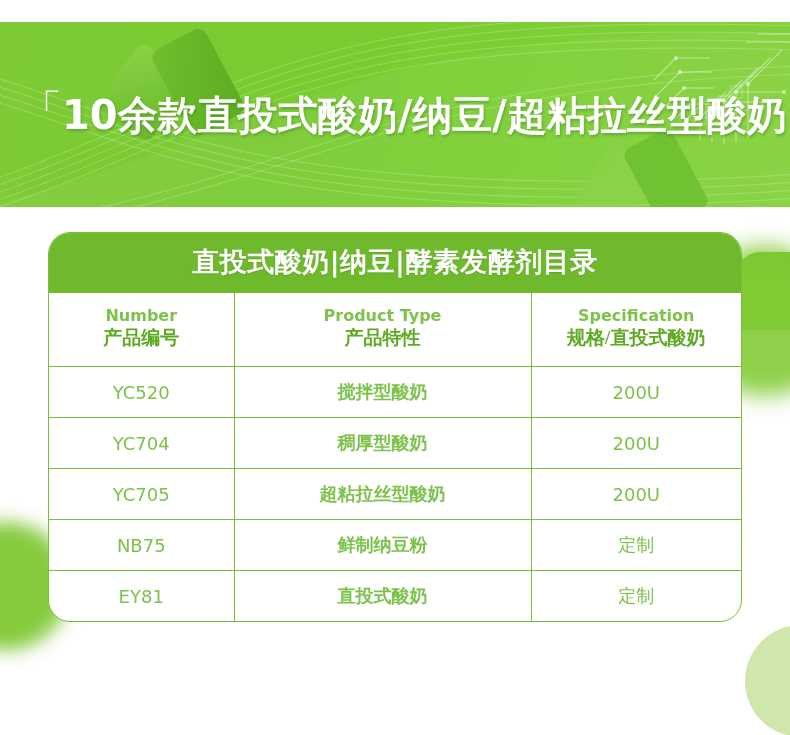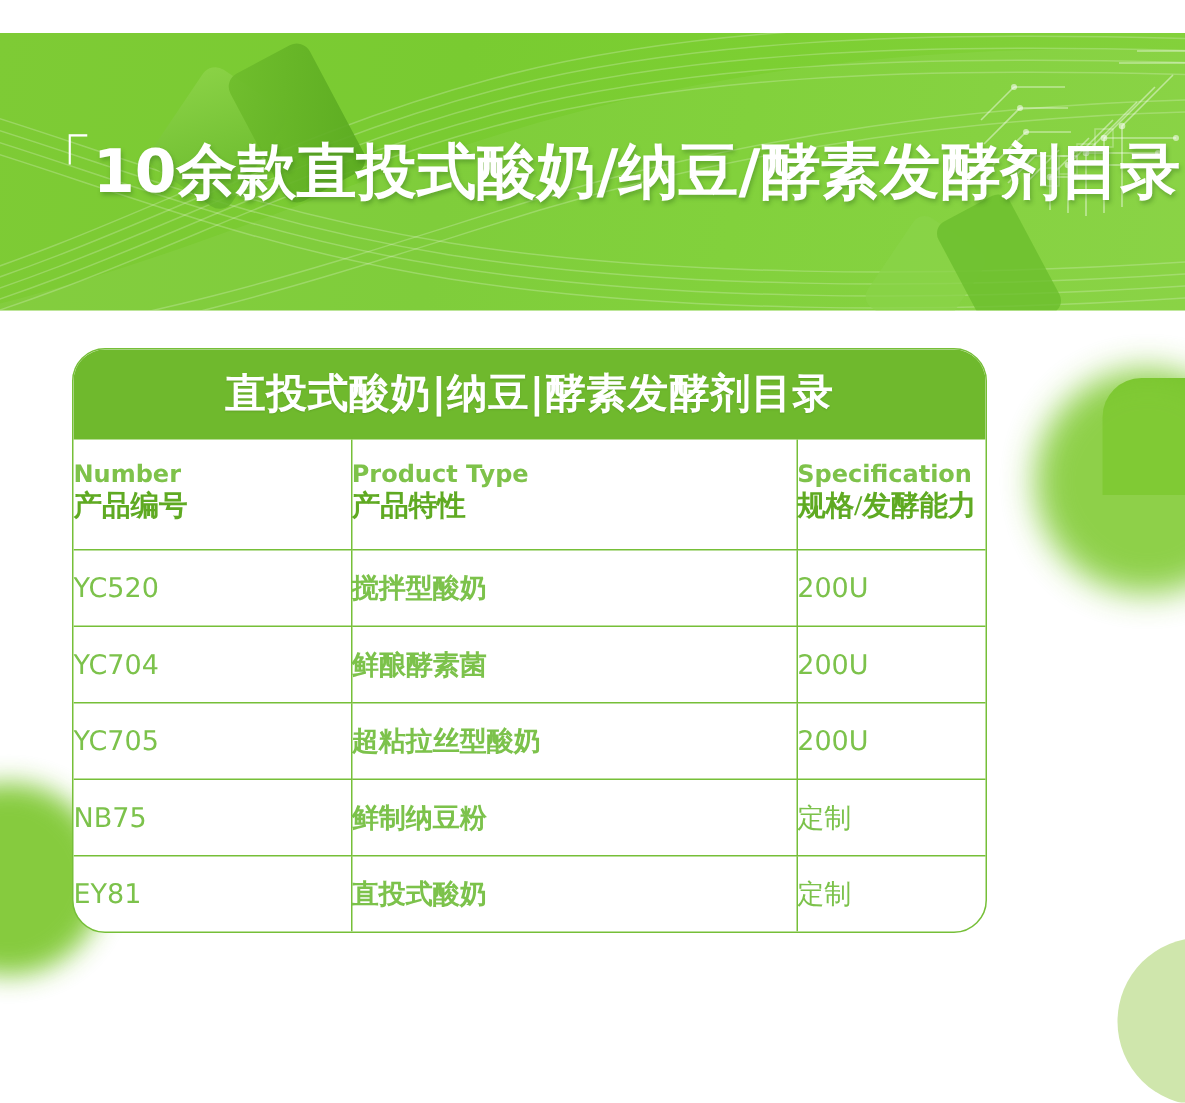--- a/index.html
+++ b/index.html
@@ -103,21 +103,21 @@
     line-height: 1.1;
     text-shadow: 1px 2px 3px rgba(60,120,30,.45);
     font-family: "DejaVu Sans", sans-serif;
   }
 
   
   .table-card {
     position: absolute;
     left: 48px;
     top: 232px;
-    width: 610px;
+    width: 694px;
     border: 1px solid #76bf38;
     border-radius: 22px;
     background: #ffffff;
     box-sizing: border-box;
     overflow: hidden;
     z-index: 4;
   }
   .table-head {
     background: #6fb92d;
     text-align: center;
@@ -138,21 +138,21 @@
     table-layout: fixed;
   }
   table.spec col.c1 { width: 185px; }
   table.spec col.c2 { width: 297px; }
   table.spec col.c3 { width: 210px; }
 
   table.spec th,
   table.spec td {
     border-right: 1px solid #76bf38;
     border-bottom: 1px solid #76bf38;
-    text-align: left;
+    text-align: center;
     vertical-align: middle;
     padding: 0;
   }
   table.spec th:last-child,
   table.spec td:last-child { border-right: none; }
   table.spec tbody tr:last-child td { border-bottom: none; }
 
   table.spec th {
     height: 63px;
     padding: 4px 0 6px;
@@ -275,21 +275,21 @@
         <rect x="694" y="90" width="12" height="12"></rect>
         <rect x="706" y="82" width="12" height="12"></rect>
         <rect x="718" y="74" width="12" height="12"></rect>
         <rect x="730" y="64" width="12" height="12"></rect>
       </g>
     </g>
   </svg>
 
   <div class="banner-title">
     <span class="bracket bracket-open">「</span>
-    <span class="banner-text">10余款直投式酸奶/纳豆/酵素发酵剂目录</span>
+    <span class="banner-text">10余款直投式酸奶/纳豆/超粘拉丝型酸奶</span>
     <span class="bracket bracket-close">」</span>
   </div>
 </div>
 
 <div class="table-card">
   <div class="table-head">
     <span class="table-head-title">直投式酸奶|纳豆|酵素发酵剂目录</span>
   </div>
 
   <table class="spec">
@@ -303,33 +303,33 @@
         <th>
           <span class="th-en">Number</span>
           <span class="th-cn">产品编号</span>
         </th>
         <th>
           <span class="th-en">Product Type</span>
           <span class="th-cn">产品特性</span>
         </th>
         <th>
           <span class="th-en">Specification</span>
-          <span class="th-cn">规格/发酵能力</span>
+          <span class="th-cn">规格/直投式酸奶</span>
         </th>
       </tr>
     </thead>
     <tbody>
       <tr>
         <td class="cell-code">YC520</td>
         <td class="cell-type">搅拌型酸奶</td>
         <td class="cell-spec">200U</td>
       </tr>
       <tr>
         <td class="cell-code">YC704</td>
-        <td class="cell-type">鲜酿酵素菌</td>
+        <td class="cell-type">稠厚型酸奶</td>
         <td class="cell-spec">200U</td>
       </tr>
       <tr>
         <td class="cell-code">YC705</td>
         <td class="cell-type">超粘拉丝型酸奶</td>
         <td class="cell-spec">200U</td>
       </tr>
       <tr>
         <td class="cell-code">NB75</td>
         <td class="cell-type">鲜制纳豆粉</td>

